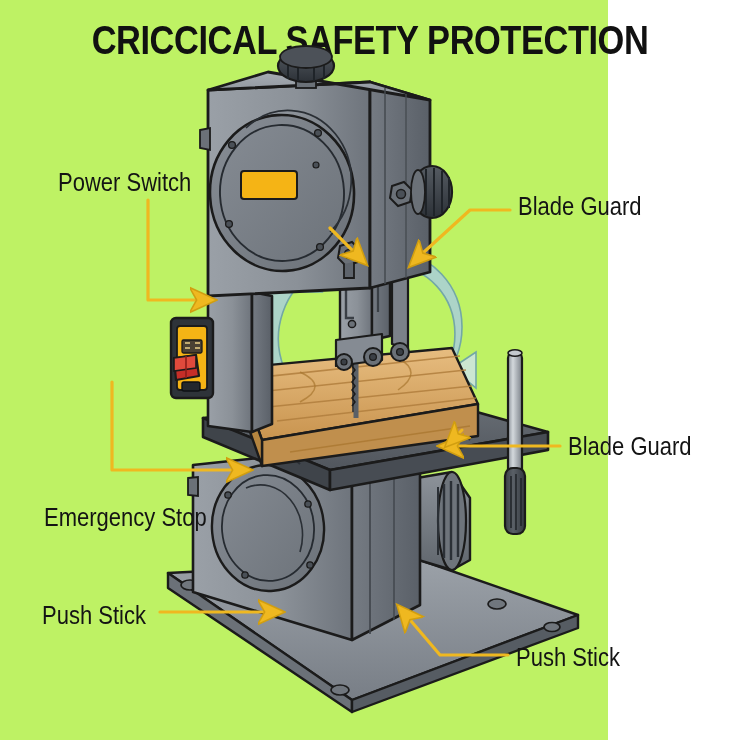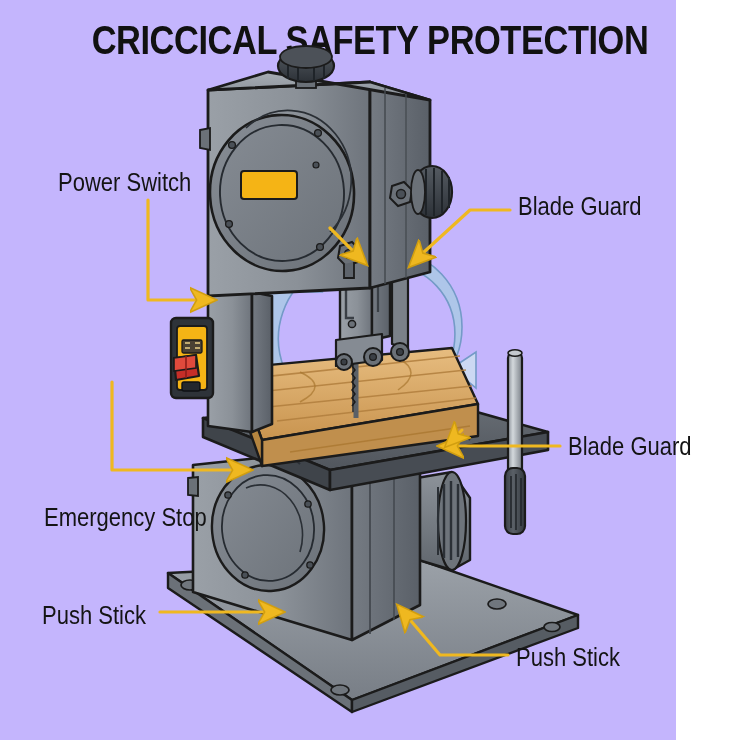--- a/index.html
+++ b/index.html
@@ -1,18 +1,18 @@
 <!DOCTYPE html>
 <html><head>
 <meta charset="utf-8">
 <style>
   html,body{margin:0;padding:0;background:#ffffff;}
   body{width:740px;height:740px;overflow:hidden;
        font-family:"Liberation Sans",sans-serif;}
-  #stage{position:relative;width:676px;height:740px;background:#c4b5fd;}
+  #stage{position:relative;width:599px;height:740px;background:#bef264;padding-left:9px;}
   #title{position:absolute;left:0;top:18px;width:740px;text-align:center;
          font-family:"Liberation Sans",sans-serif;
          font-weight:bold;font-size:40px;letter-spacing:-0.5px;
          color:#111111;transform:scaleX(0.86);transform-origin:center top;
          white-space:nowrap;}
   .label{position:absolute;font-family:"Liberation Sans",sans-serif;
          font-weight:normal;font-size:25px;color:#141414;white-space:nowrap;
          transform:scaleX(0.88);}
   .label.lt{transform-origin:left top;}
   .label.rt{transform-origin:left top;}

